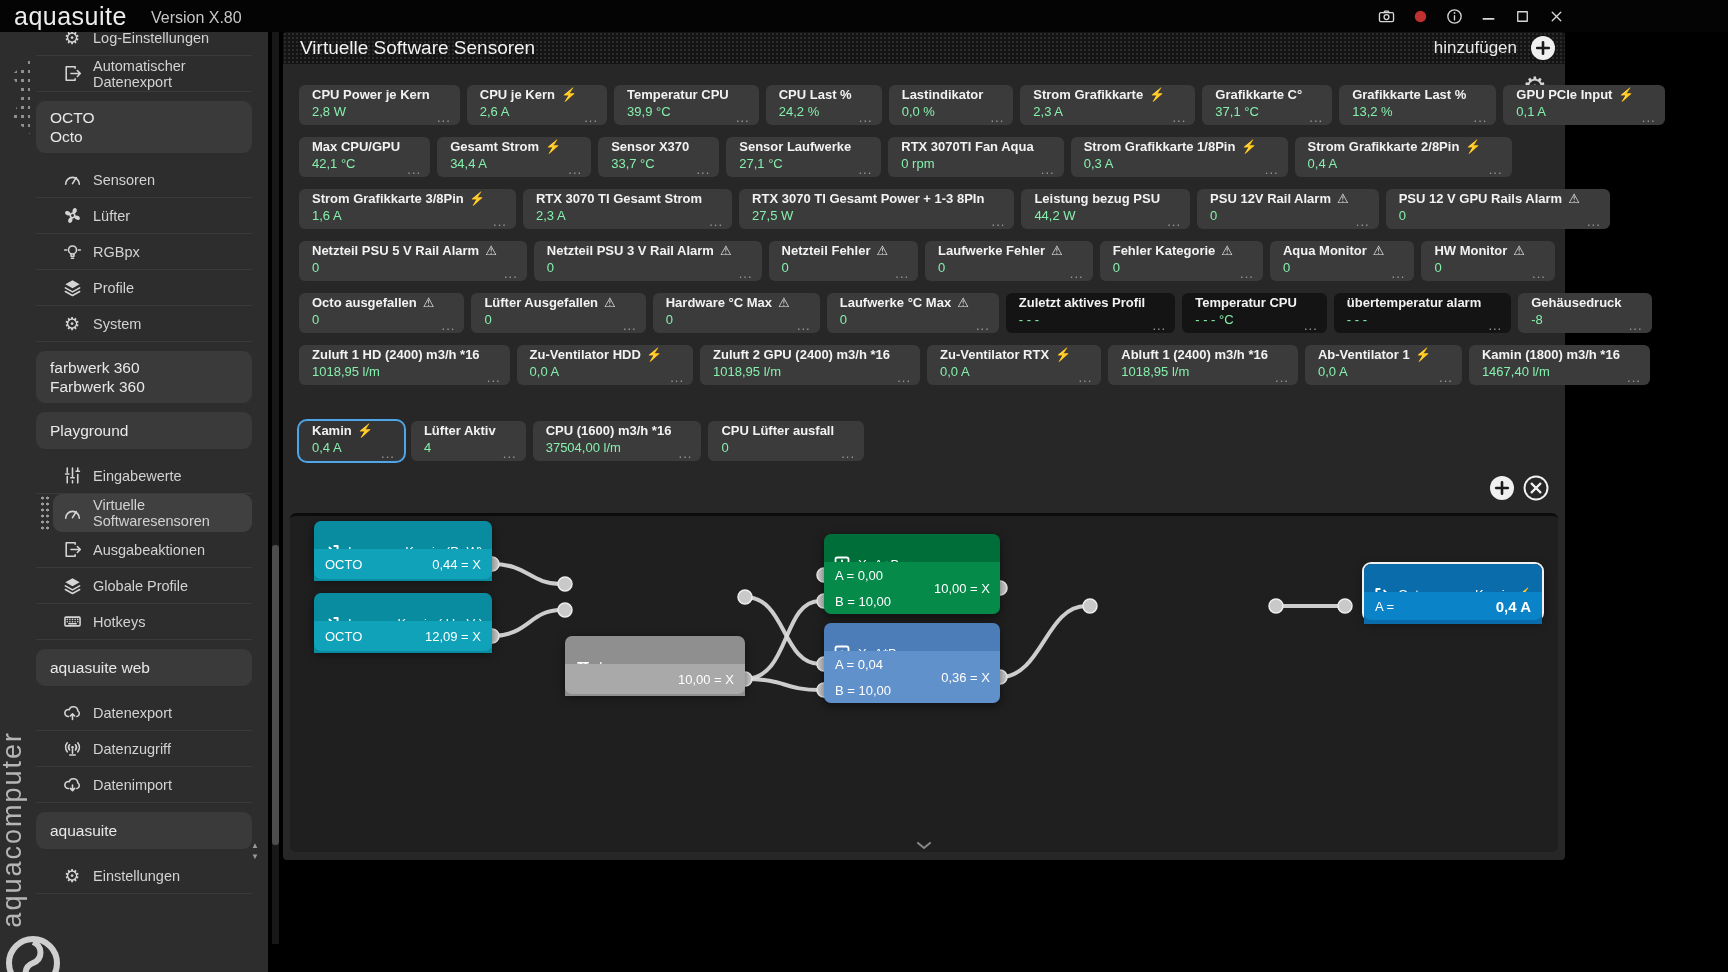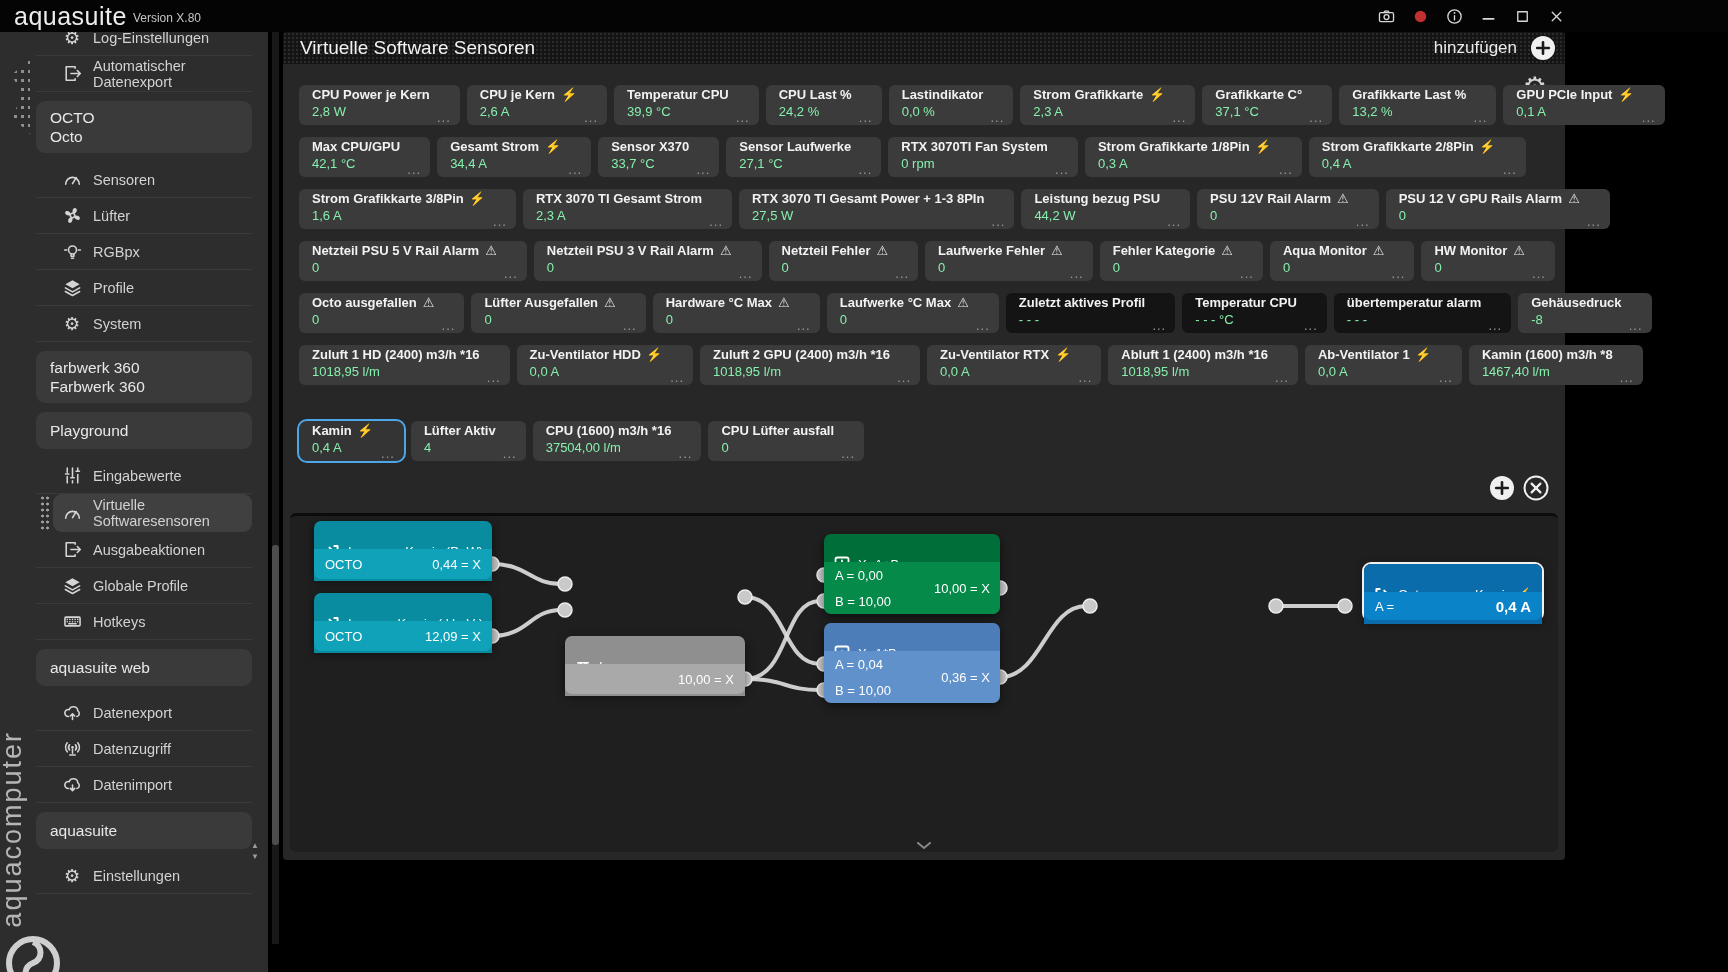--- a/index.html
+++ b/index.html
@@ -3,21 +3,21 @@
 <meta charset="utf-8">
 <style>
   html,body{margin:0;padding:0;background:#000;}
   body{width:1728px;height:972px;position:relative;overflow:hidden;
        font-family:"Liberation Sans",sans-serif;color:#ddd;-webkit-font-smoothing:antialiased;}
   svg{display:block}
   
   .titlebar{position:absolute;left:0;top:0;width:1728px;height:32px;background:#040404;
             display:flex;align-items:center;z-index:40;}
   .tb-logo{font-size:25px;color:#ececec;margin-left:14px;letter-spacing:.5px;}
-  .tb-ver{font-size:12px;color:#c6c6c6;margin-left:6px;margin-top:3px;}
+  .tb-ver{font-size:16px;color:#c6c6c6;margin-left:24px;margin-top:3px;}
   .tb-btns{position:absolute;right:162px;top:0;height:32px;display:flex;align-items:center;gap:15px;}
   .tbtn{width:19px;height:19px;display:flex;align-items:center;justify-content:center;}
   .tbtn svg{width:19px;height:19px;stroke:#d8d8d8;fill:none;stroke-width:1.4;stroke-linecap:round;stroke-linejoin:round;}
   
   .sidebar{position:absolute;left:0;top:32px;width:268px;height:940px;background:#2d2d2d;overflow:hidden;}
   .deco-dots{position:absolute;left:12px;top:26px;width:18px;height:76px;
              background-image:radial-gradient(#8f8f8f 1.4px,transparent 1.5px);
              background-size:7px 9px;clip-path:polygon(100% 0,100% 100%,0 78%,55% 50%,0 22%);}
   .side-list{position:absolute;left:36px;top:-12px;width:216px;}
   .s-item{display:flex;align-items:center;gap:9px;height:35px;padding-left:24px;
@@ -408,21 +408,21 @@
           </div>
           <div class="tile">
             <div class="tt">
               <span>Sensor Laufwerke</span>
             </div>
             <div class="tv">27,1 °C</div>
             <span class="tmore">...</span>
           </div>
           <div class="tile">
             <div class="tt">
-              <span>RTX 3070TI Fan System</span>
+              <span>RTX 3070TI Fan Aqua</span>
             </div>
             <div class="tv">0 rpm</div>
             <span class="tmore">...</span>
           </div>
           <div class="tile">
             <div class="tt">
               <span>Strom Grafikkarte 1/8Pin</span>
               <span><span class="tic">⚡</span></span>
             </div>
             <div class="tv">0,3 A</div>
@@ -645,21 +645,21 @@
           <div class="tile">
             <div class="tt">
               <span>Ab-Ventilator 1</span>
               <span><span class="tic">⚡</span></span>
             </div>
             <div class="tv">0,0 A</div>
             <span class="tmore">...</span>
           </div>
           <div class="tile">
             <div class="tt">
-              <span>Kamin (1600) m3/h *8</span>
+              <span>Kamin (1800) m3/h *16</span>
             </div>
             <div class="tv">1467,40 l/m</div>
             <span class="tmore">...</span>
           </div>
         </div>
         <div class="trow last">
           <div class="tile selected">
             <div class="tt">
               <span>Kamin</span>
               <span><span class="tic">⚡</span></span>

